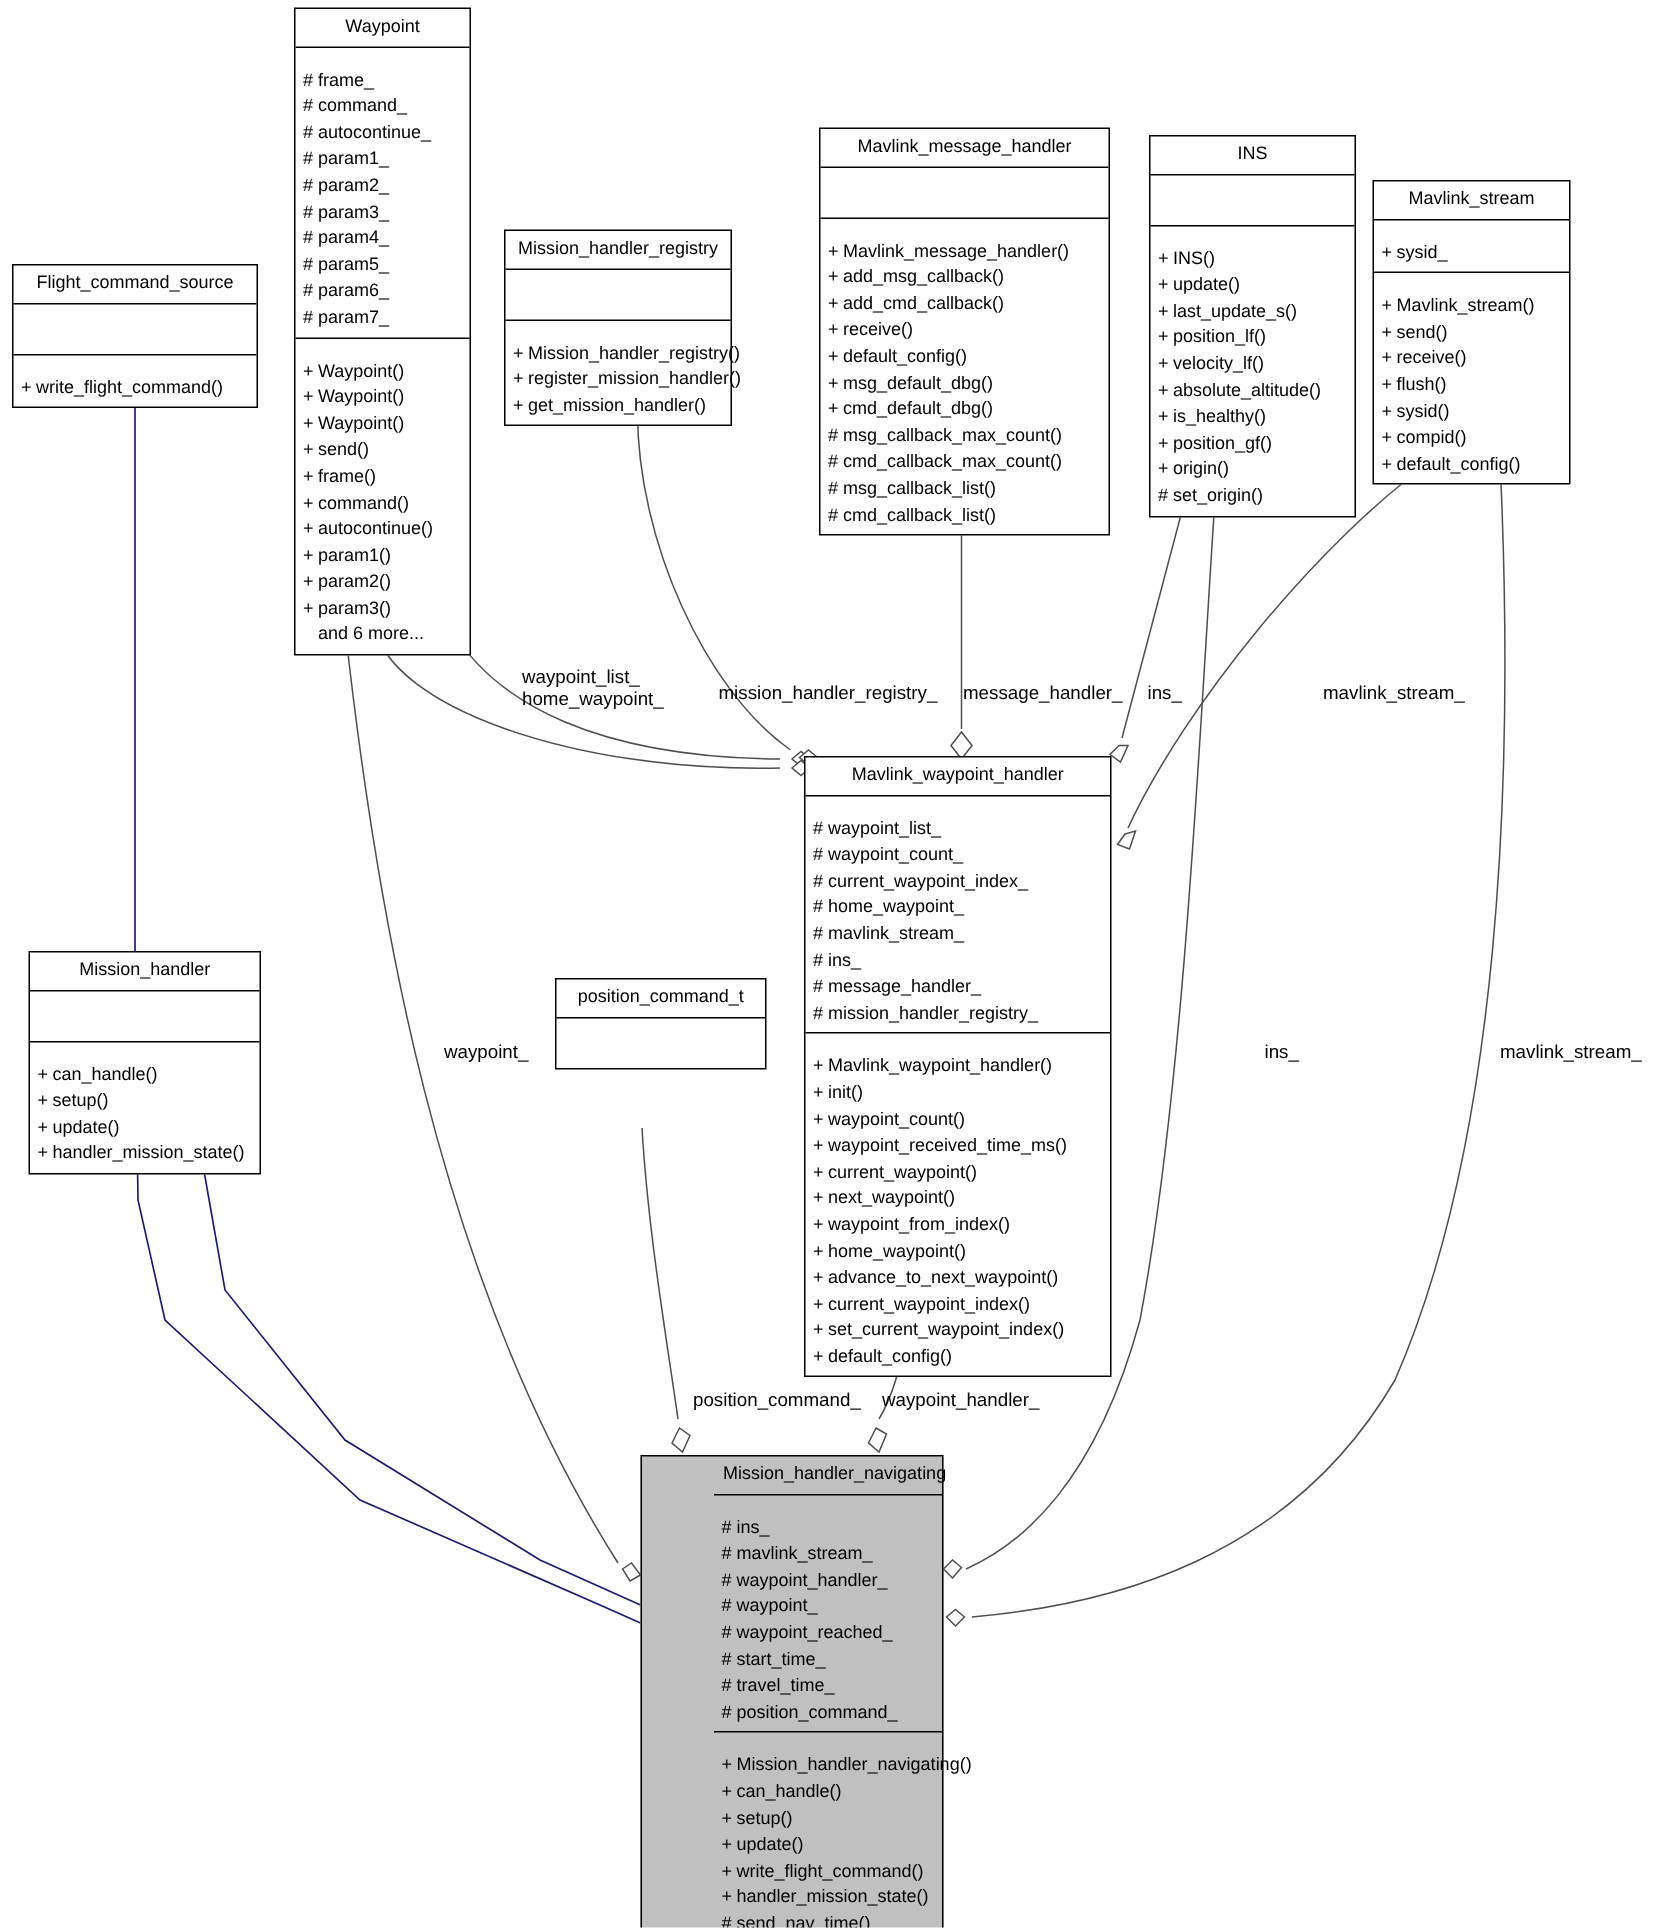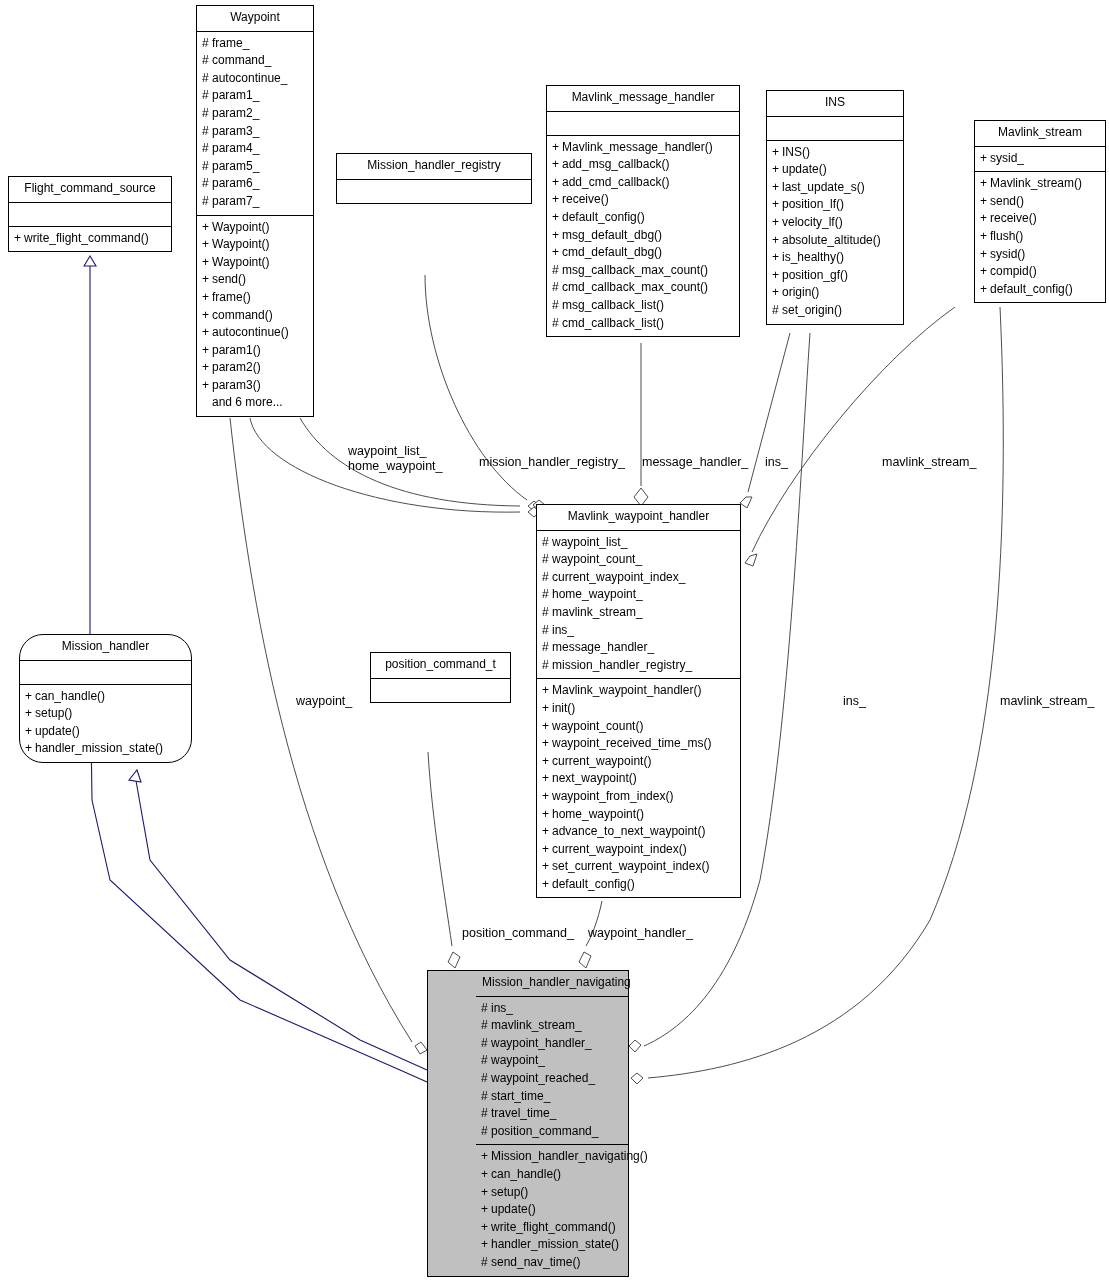--- a/index.html
+++ b/index.html
@@ -43,20 +43,21 @@
   .umlclass .title {
     text-align: center;
     padding: 3px 6px 4px 6px;
     border-bottom: 1px solid #000000;
     white-space: nowrap;
   }
   .umlclass .compartment {
     padding: 3px 5px 4px 5px;
     border-bottom: 1px solid #000000;
     white-space: nowrap;
+    margin-top: 10px;
   }
   .umlclass .compartment:last-child {
     border-bottom: none;
   }
   .umlclass .compartment.empty {
     height: 17px;
     padding: 3px 5px;
   }
   .umlclass .row {
     white-space: nowrap;
@@ -181,23 +182,28 @@
           <div class="row"><span class="vis">+</span><span>send()</span></div>
           <div class="row"><span class="vis">+</span><span>frame()</span></div>
           <div class="row"><span class="vis">+</span><span>command()</span></div>
           <div class="row"><span class="vis">+</span><span>autocontinue()</span></div>
           <div class="row"><span class="vis">+</span><span>param1()</span></div>
           <div class="row"><span class="vis">+</span><span>param2()</span></div>
           <div class="row"><span class="vis">+</span><span>param3()</span></div>
           <div class="row"><span class="vis"> </span><span>and 6 more...</span></div>
         </div>
       </div>
-      <div class="umlclass" style="left: 336px; top: 153px; width: 196px;">
+      <div class="umlclass" style="left: 336px; top: 153px; width: 152px;">
         <div class="title">Mission_handler_registry</div>
         <div class="compartment empty"></div>
+        <div class="compartment">
+          <div class="row"><span class="vis">+</span><span>Mission_handler_registry()</span></div>
+          <div class="row"><span class="vis">+</span><span>register_mission_handler()</span></div>
+          <div class="row"><span class="vis">+</span><span>get_mission_handler()</span></div>
+        </div>
       </div>
       <div class="umlclass" style="left: 546px; top: 85px; width: 194px;">
         <div class="title">Mavlink_message_handler</div>
         <div class="compartment empty"></div>
         <div class="compartment">
           <div class="row"><span class="vis">+</span><span>Mavlink_message_handler()</span></div>
           <div class="row"><span class="vis">+</span><span>add_msg_callback()</span></div>
           <div class="row"><span class="vis">+</span><span>add_cmd_callback()</span></div>
           <div class="row"><span class="vis">+</span><span>receive()</span></div>
           <div class="row"><span class="vis">+</span><span>default_config()</span></div>
@@ -218,36 +224,36 @@
           <div class="row"><span class="vis">+</span><span>last_update_s()</span></div>
           <div class="row"><span class="vis">+</span><span>position_lf()</span></div>
           <div class="row"><span class="vis">+</span><span>velocity_lf()</span></div>
           <div class="row"><span class="vis">+</span><span>absolute_altitude()</span></div>
           <div class="row"><span class="vis">+</span><span>is_healthy()</span></div>
           <div class="row"><span class="vis">+</span><span>position_gf()</span></div>
           <div class="row"><span class="vis">+</span><span>origin()</span></div>
           <div class="row"><span class="vis">#</span><span>set_origin()</span></div>
         </div>
       </div>
-      <div class="umlclass" style="left: 974px; top: 120px; width: 132px;">
+      <div class="umlclass" style="left: 915px; top: 120px; width: 132px;">
         <div class="title">Mavlink_stream</div>
         <div class="compartment">
           <div class="row"><span class="vis">+</span><span>sysid_</span></div>
         </div>
         <div class="compartment">
           <div class="row"><span class="vis">+</span><span>Mavlink_stream()</span></div>
           <div class="row"><span class="vis">+</span><span>send()</span></div>
           <div class="row"><span class="vis">+</span><span>receive()</span></div>
           <div class="row"><span class="vis">+</span><span>flush()</span></div>
           <div class="row"><span class="vis">+</span><span>sysid()</span></div>
           <div class="row"><span class="vis">+</span><span>compid()</span></div>
           <div class="row"><span class="vis">+</span><span>default_config()</span></div>
         </div>
       </div>
-      <div class="umlclass" style="left: 19px; top: 634px; width: 173px; border-radius: 24px;">
+      <div class="umlclass" style="left: 19px; top: 634px; width: 155px;">
         <div class="title">Mission_handler</div>
         <div class="compartment empty"></div>
         <div class="compartment">
           <div class="row"><span class="vis">+</span><span>can_handle()</span></div>
           <div class="row"><span class="vis">+</span><span>setup()</span></div>
           <div class="row"><span class="vis">+</span><span>update()</span></div>
           <div class="row"><span class="vis">+</span><span>handler_mission_state()</span></div>
         </div>
       </div>
       <div class="umlclass" style="left: 370px; top: 652px; width: 141px;">

